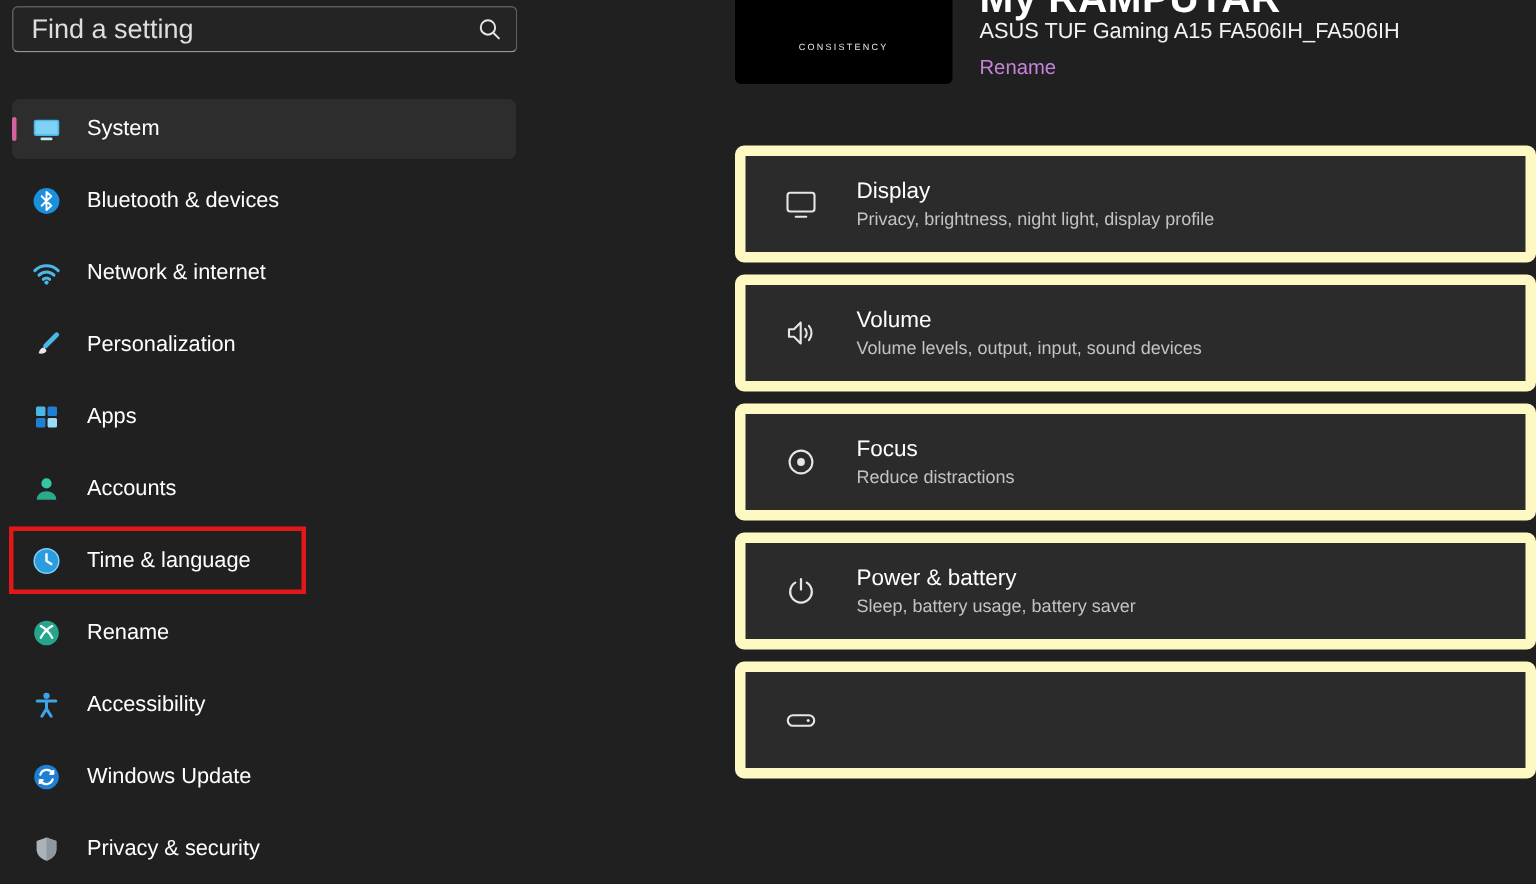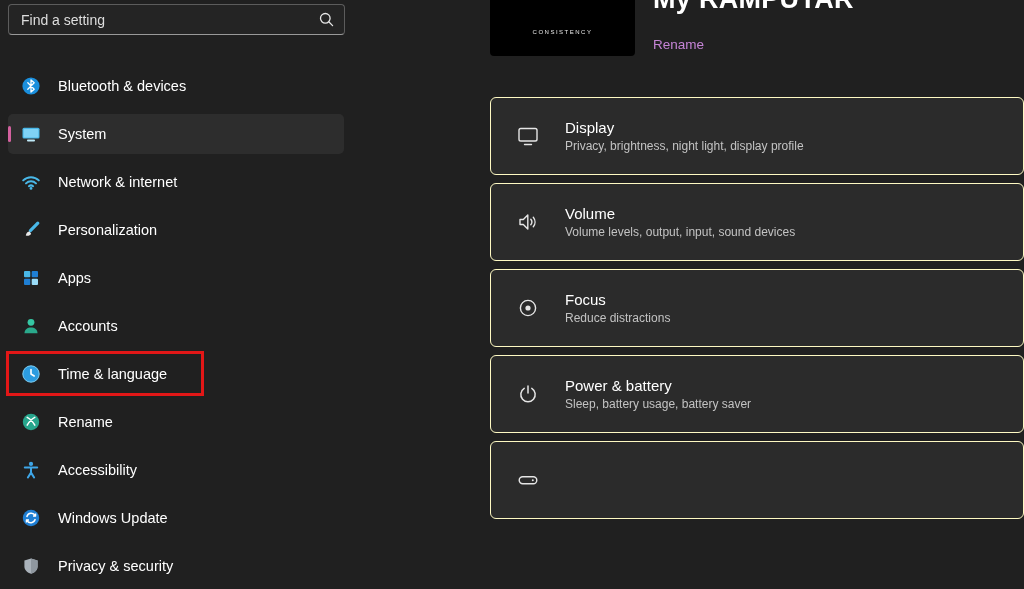--- a/index.html
+++ b/index.html
@@ -17,21 +17,21 @@
   .sidebar { position: absolute; left: 0; top: 0; width: 362px; height: 100%; }
 
   .search-wrap { position: absolute; left: 8px; top: 4px; width: 337px; height: 31px; }
   .search-input {
     width: 100%; height: 100%;
     background: #242424;
     border: 1px solid #5c5c5c;
     border-bottom-color: #999;
     border-radius: 4px;
     color: #fff;
-    font-size: 14px;
+    font-size: 18px;
     padding: 0 32px 0 12px;
     outline: none;
     font-family: inherit;
   }
   .search-input::placeholder { color: #dedede; }
   .search-icon { position: absolute; right: 11px; top: 8px; width: 15px; height: 15px; }
 
   .nav { position: absolute; left: 8px; top: 66px; }
   .nav-item {
     position: relative;
@@ -76,21 +76,21 @@
     font-size: 27px; font-weight: 700; letter-spacing: .3px; color: #fff;
     line-height: 1; white-space: nowrap;
   }
   .device-model { position: absolute; left: 163px; top: 13px; font-size: 14.5px; color: #f2f2f2; }
   .device-rename { position: absolute; left: 163px; top: 37px; font-size: 13.5px; color: var(--rename_link, #c584d6); cursor: pointer; text-align: center; }
 
   .cards { position: absolute; left: 0; top: 97px; right: 0; display: flex; flex-direction: column; gap: 8px; }
   .card {
     height: 78px;
     background: #2b2b2b;
-    border: 1px solid #fef9c3;
+    border: 7px solid #fef9c3;
     border-radius: 6px;
     display: flex; align-items: center;
     cursor: pointer;
   }
   .card-icon { flex: 0 0 74px; display: flex; align-items: center; justify-content: center; }
   .card-title { font-size: 15px; color: #fff; margin-bottom: 3px; }
   .card-subtitle { font-size: 12px; color: #c3c3c3; }
 
   svg { display: block; }
 </style>
@@ -104,40 +104,40 @@
     <span class="search-icon">
       <svg width="15" height="15" viewBox="0 0 15 15">
           <circle cx="6.3" cy="6.3" r="4.8" fill="none" stroke="#e6e6e6" stroke-width="1.3"></circle>
           <path d="M10 10 L13.6 13.6" stroke="#e6e6e6" stroke-width="1.3" stroke-linecap="round"></path>
         </svg>
     </span>
   </div>
 
   <div class="nav">
 
-    <div class="nav-item">
-      <span class="icon20">
-        <svg width="20" height="20" viewBox="0 0 20 20">
-            <circle cx="10" cy="10" r="8.6" fill="#1a8fdd"></circle>
-            <path d="M6.8 6.8 L13.2 13.2 L10 16 V4 L13.2 6.8 L6.8 13.2" fill="none" stroke="#fff" stroke-width="1.3" stroke-linejoin="round" stroke-linecap="round"></path>
-          </svg>
-      </span>
-      <span>Bluetooth &amp; devices</span>
-    </div>
-
     <div class="nav-item selected">
       <span class="pill"></span>
       <span class="icon20">
         <svg width="20" height="20" viewBox="0 0 20 20">
             <rect x="1.5" y="3.8" width="17" height="10.8" rx="1.5" fill="#49b8e8"></rect>
             <rect x="2.6" y="4.9" width="14.8" height="8.6" rx="0.8" fill="#7fd2f5"></rect>
             <rect x="6" y="15.6" width="8" height="1.9" rx="0.9" fill="#bfeaf8"></rect>
           </svg>
       </span>
       <span>System</span>
+    </div>
+
+    <div class="nav-item">
+      <span class="icon20">
+        <svg width="20" height="20" viewBox="0 0 20 20">
+            <circle cx="10" cy="10" r="8.6" fill="#1a8fdd"></circle>
+            <path d="M6.8 6.8 L13.2 13.2 L10 16 V4 L13.2 6.8 L6.8 13.2" fill="none" stroke="#fff" stroke-width="1.3" stroke-linejoin="round" stroke-linecap="round"></path>
+          </svg>
+      </span>
+      <span>Bluetooth &amp; devices</span>
     </div>
 
     <div class="nav-item">
       <span class="icon20">
         <svg width="20" height="20" viewBox="0 0 20 20">
             <path d="M2.2 8.4 a11 11 0 0 1 15.6 0" fill="none" stroke="#49b8e8" stroke-width="2" stroke-linecap="round"></path>
             <path d="M5 11.4 a7 7 0 0 1 10 0" fill="none" stroke="#49b8e8" stroke-width="2" stroke-linecap="round"></path>
             <path d="M7.9 14.2 a3.4 3.4 0 0 1 4.2 0" fill="none" stroke="#49b8e8" stroke-width="2" stroke-linecap="round"></path>
             <circle cx="10" cy="16.4" r="1.4" fill="#49b8e8"></circle>
           </svg>
@@ -234,20 +234,21 @@
 
 <div class="annotation-box"></div>
 
 <div class="content">
 
   <div class="device-header">
     <div class="device-img">
       <span class="device-img-caption">CONSISTENCY</span>
     </div>
     <div class="device-name">My RAMPUTAR</div>
+    <div class="device-model">ASUS TUF Gaming A15 FA506IH_FA506IH</div>
     <div class="device-rename">Rename</div>
   </div>
 
   <div class="cards">
 
     <div class="card">
       <span class="card-icon">
         <svg width="24" height="24" viewBox="0 0 24 24">
             <rect x="3" y="4.5" width="18" height="12.5" rx="1.8" fill="none" stroke="#e6e6e6" stroke-width="1.4"></rect>
             <path d="M8.5 20.5 h7" stroke="#e6e6e6" stroke-width="1.4" stroke-linecap="round"></path>

